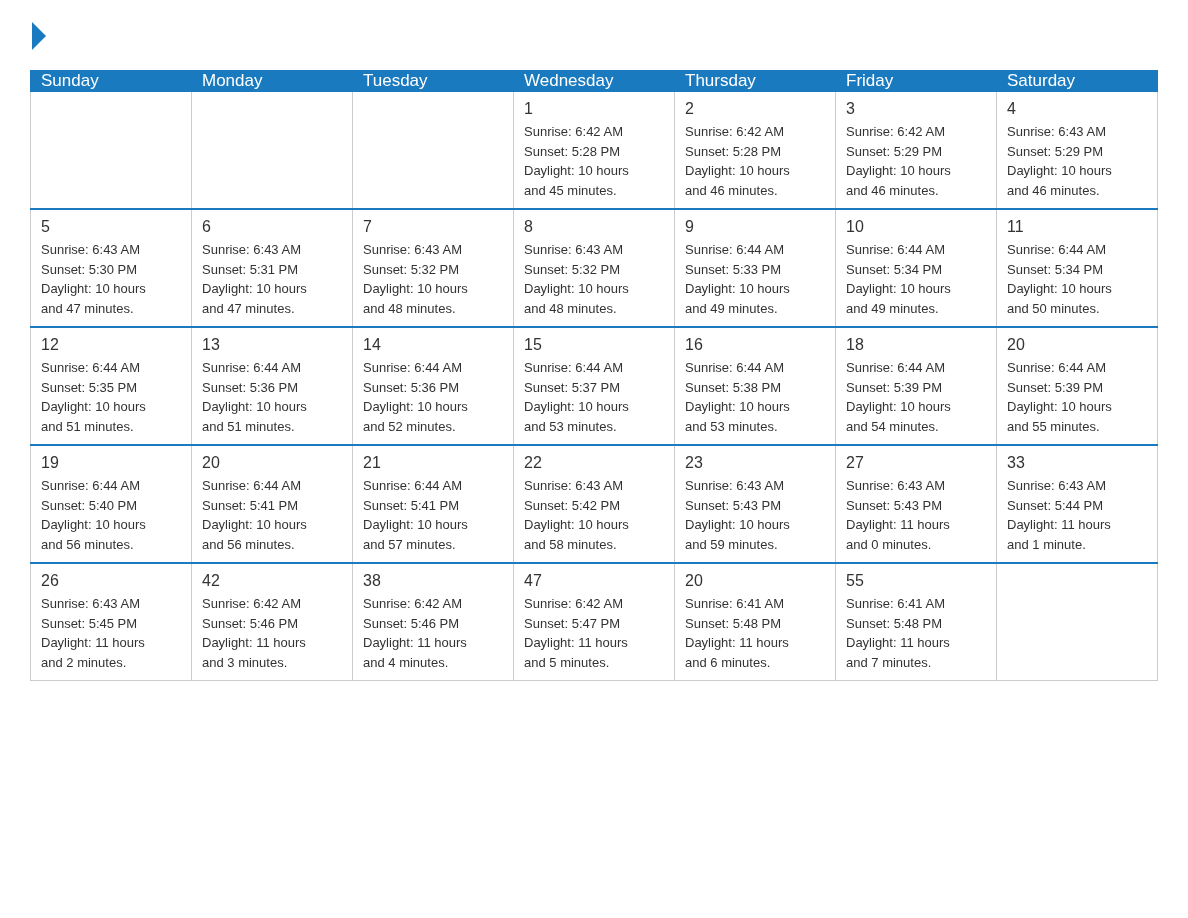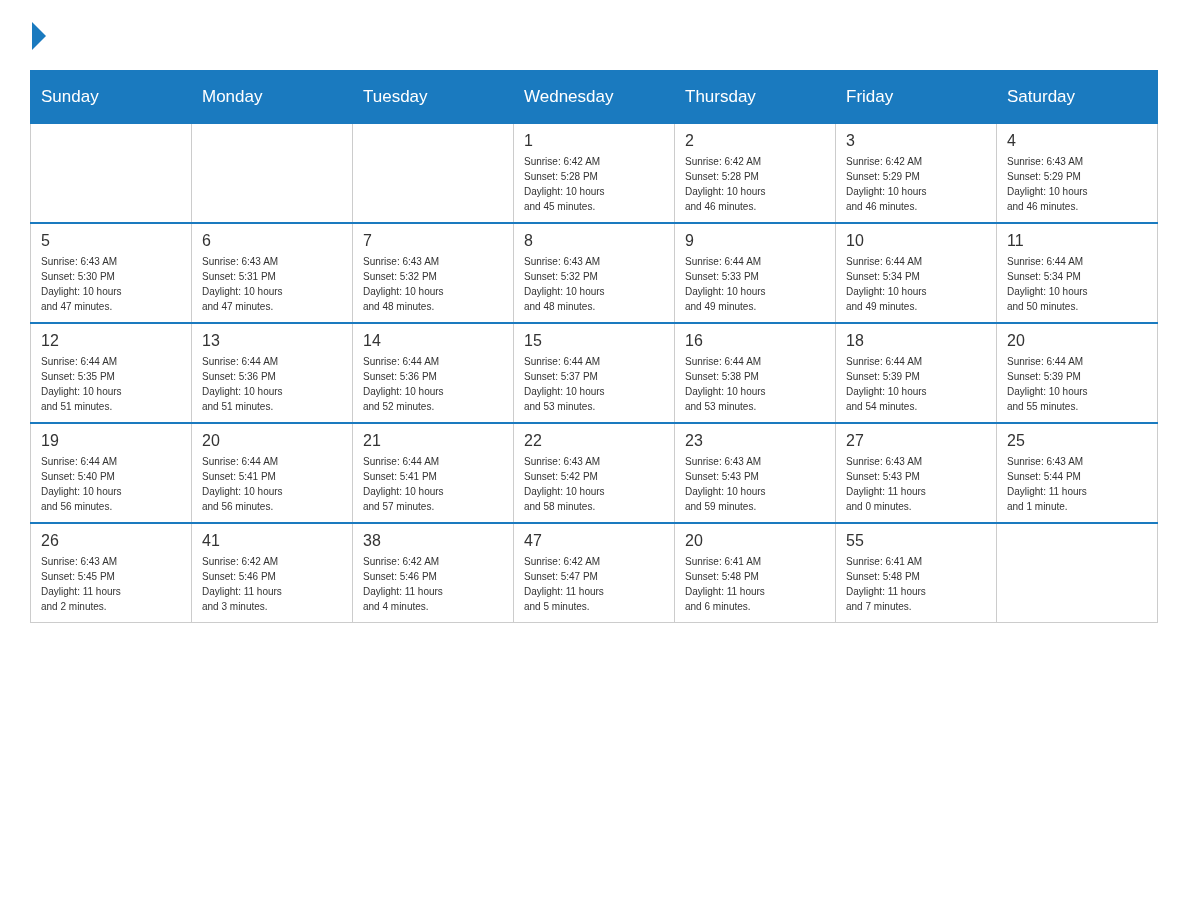--- a/index.html
+++ b/index.html
@@ -61,42 +61,42 @@
     }
     .calendar {
       width: 100%;
       border-collapse: collapse;
     }
     .calendar th {
       background-color: #1a7abf;
       color: #fff;
       font-size: 17px;
       font-weight: normal;
-      padding: 16px 10px;
+      padding: 0 10px;
       text-align: left;
       border: 1px solid #1a7abf;
     }
     .calendar td {
       vertical-align: top;
       padding: 8px 10px;
       border: 1px solid #ccc;
       width: calc(100% / 7);
       min-height: 100px;
       font-size: 13px;
       color: #333;
     }
     .day-num {
       font-size: 16px;
       font-weight: normal;
       color: #333;
       display: block;
       margin-bottom: 4px;
     }
     .day-info {
-      font-size: 10px;
+      font-size: 13px;
       color: #333;
       line-height: 1.5;
     }
     .empty-cell {
       background: #fff;
     }
     .row-divider td {
       border-top: 2px solid #1a7abf;
     }
   </style>
@@ -230,31 +230,31 @@
         </td>
         <td>
           <span class="day-num">23</span>
           <div class="day-info">Sunrise: 6:43 AM<br>Sunset: 5:43 PM<br>Daylight: 10 hours<br>and 59 minutes.</div>
         </td>
         <td>
           <span class="day-num">27</span>
           <div class="day-info">Sunrise: 6:43 AM<br>Sunset: 5:43 PM<br>Daylight: 11 hours<br>and 0 minutes.</div>
         </td>
         <td>
-          <span class="day-num">25</span>
+          <span class="day-num">33</span>
           <div class="day-info">Sunrise: 6:43 AM<br>Sunset: 5:44 PM<br>Daylight: 11 hours<br>and 1 minute.</div>
         </td>
       </tr>
       <tr class="row-divider">
         <td>
           <span class="day-num">26</span>
           <div class="day-info">Sunrise: 6:43 AM<br>Sunset: 5:45 PM<br>Daylight: 11 hours<br>and 2 minutes.</div>
         </td>
         <td>
-          <span class="day-num">41</span>
+          <span class="day-num">42</span>
           <div class="day-info">Sunrise: 6:42 AM<br>Sunset: 5:46 PM<br>Daylight: 11 hours<br>and 3 minutes.</div>
         </td>
         <td>
           <span class="day-num">38</span>
           <div class="day-info">Sunrise: 6:42 AM<br>Sunset: 5:46 PM<br>Daylight: 11 hours<br>and 4 minutes.</div>
         </td>
         <td>
           <span class="day-num">47</span>
           <div class="day-info">Sunrise: 6:42 AM<br>Sunset: 5:47 PM<br>Daylight: 11 hours<br>and 5 minutes.</div>
         </td>

